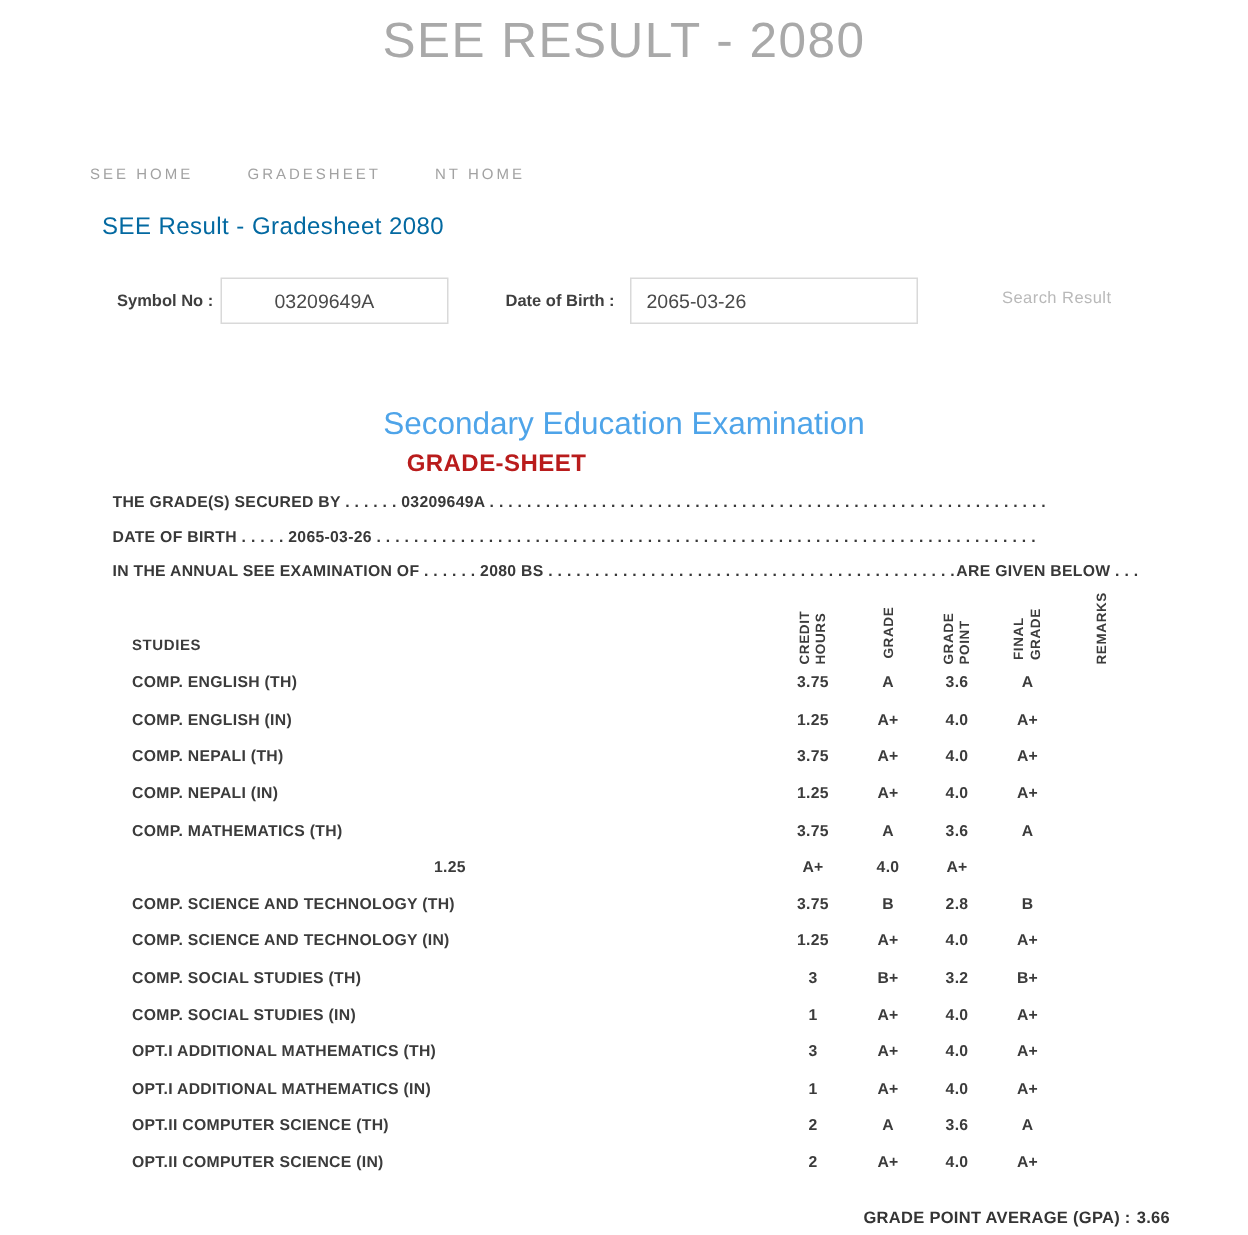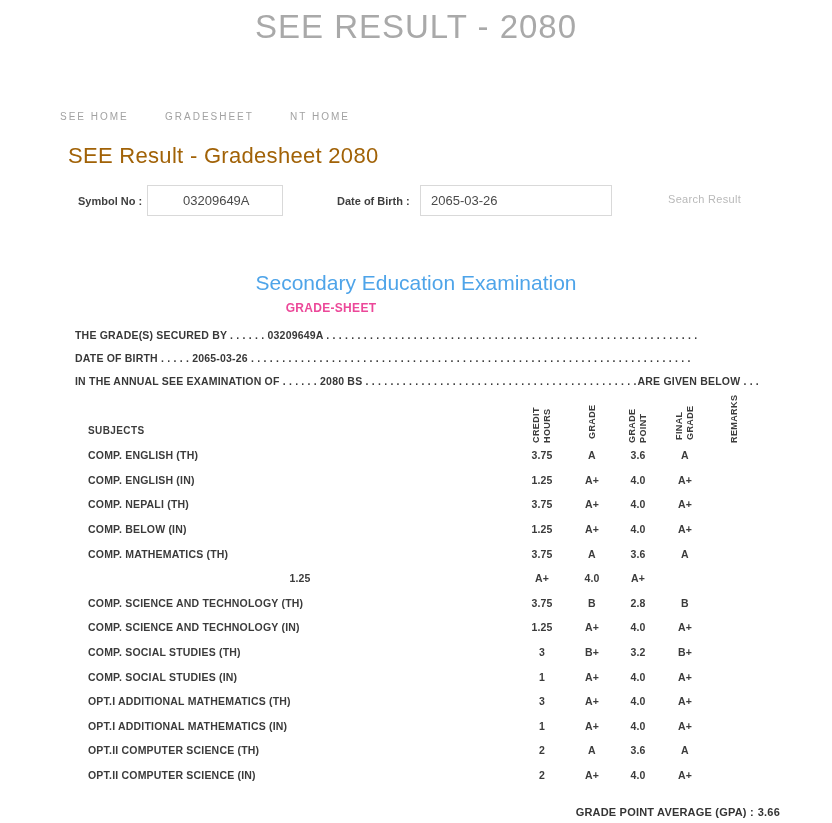--- a/index.html
+++ b/index.html
@@ -26,55 +26,55 @@
     font-size:10px; font-weight:400; letter-spacing:2px;
     color:#a2a2a2; cursor:pointer; text-transform:uppercase;margin-top:28px;
   }
   .nav-see-home   { left:60px; }
   .nav-gradesheet { left:165px; }
   .nav-nt-home    { left:290px;text-align:center; }
 
   
   .section-heading {
     position:absolute; top:143px; left:68px;
-    font-size:22px; font-weight:400; letter-spacing:0.3px;
-    color:#a16207;
+    font-size:16px; font-weight:400; letter-spacing:0.3px;
+    color:#0369a1;
   }
 
   
   .form-label {
     position:absolute; font-size:11px; font-weight:700; color:#3f3f3f;
   }
   .lbl-symbol { left:78px;  top:195px; }
   .lbl-dob    { left:337px; top:195px; }
   .form-input {
     position:absolute; top:185px; height:31px;
     border:1px solid #d9d9d9; background:#ffffff;
     font-family:"Liberation Sans", sans-serif;
     font-size:13px; color:#4a4a4a; padding:0 10px; outline:none;
   }
-  .inp-symbol { left:147px; width:136px;padding-left:35px; }
+  .inp-symbol { left:147px; width:152px;padding-left:35px; }
   .inp-dob    { left:420px; width:192px; }
   .search-btn {
     position:absolute; left:668px; top:193px;
     background:none; border:none; cursor:pointer;
     font-family:"Liberation Sans", sans-serif;
     font-size:11px; color:#b9b9b9; letter-spacing:0.3px;
   }
 
   
   .exam-title {
     position:absolute; top:271px; left:0; width:832px;
     text-align:center;
     font-size:21px; font-weight:400; color:#4ea4e9;
   }
   .sheet-subtitle {
     position:absolute; top:301px; left:0; width:662px;
     text-align:center;
-    font-size:12px; font-weight:700; letter-spacing:0.3px; color:#ec4899;
+    font-size:16px; font-weight:700; letter-spacing:0.3px; color:#b91c1c;
   }
   .info-line {
     position:absolute; left:75px;
     font-size:10.5px; font-weight:700; color:#383838;
     white-space:nowrap; overflow:hidden; letter-spacing:0.2px;
   }
   .il-0 { top:329px; width:622px; }
   .il-1 { top:352px; width:616px; }
   .il-2 { top:375px; width:684px; display:flex; }
   .il-2 .il-prefix { flex:1 1 auto; overflow:hidden; white-space:nowrap; }
@@ -136,21 +136,21 @@
 
 <div class="info-line il-0">THE GRADE(S) SECURED BY . . . . . . 03209649A . . . . . . . . . . . . . . . . . . . . . . . . . . . . . . . . . . . . . . . . . . . . . . . . . . . . . . . . . . . . . . . . . . . . . . . . . . . . . . . .</div>
 <div class="info-line il-1">DATE OF BIRTH . . . . . 2065-03-26 . . . . . . . . . . . . . . . . . . . . . . . . . . . . . . . . . . . . . . . . . . . . . . . . . . . . . . . . . . . . . . . . . . . . . . . . . . . . . . . . . . . .</div>
 <div class="info-line il-2">
   <span class="il-prefix">IN THE ANNUAL SEE EXAMINATION OF . . . . . . 2080 BS . . . . . . . . . . . . . . . . . . . . . . . . . . . . . . . . . . . . . . . . . . . . . . . . . . . .</span>
   <span class="il-suffix"> ARE GIVEN BELOW . . .</span>
 </div>
 
 <div class="grade-table">
   <div class="thead">
-    <div class="th-subjects">SUBJECTS</div>
+    <div class="th-subjects">STUDIES</div>
     <div class="th-vert">
       <div class="vhead">
         <span>CREDIT</span>
         <span>HOURS</span>
       </div>
     </div>
     <div class="th-vert">
       <div class="vhead">
         <span>GRADE</span>
       </div>
@@ -196,21 +196,21 @@
   <div class="grow">
     <div class="c subj">COMP. NEPALI (TH)</div>
     <div class="c num">3.75</div>
     <div class="c num">A+</div>
     <div class="c num">4.0</div>
     <div class="c num">A+</div>
     <div class="c num"></div>
   </div>
 
   <div class="grow">
-    <div class="c subj">COMP. BELOW (IN)</div>
+    <div class="c subj">COMP. NEPALI (IN)</div>
     <div class="c num">1.25</div>
     <div class="c num">A+</div>
     <div class="c num">4.0</div>
     <div class="c num">A+</div>
     <div class="c num"></div>
   </div>
 
   <div class="grow">
     <div class="c subj">COMP. MATHEMATICS (TH)</div>
     <div class="c num">3.75</div>

